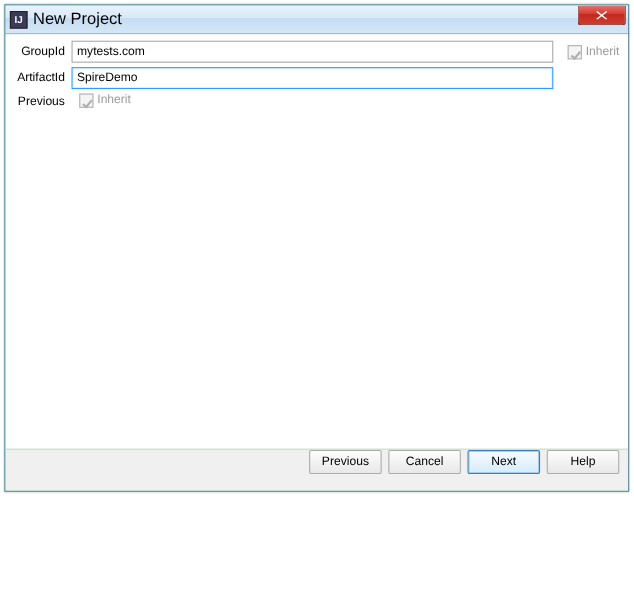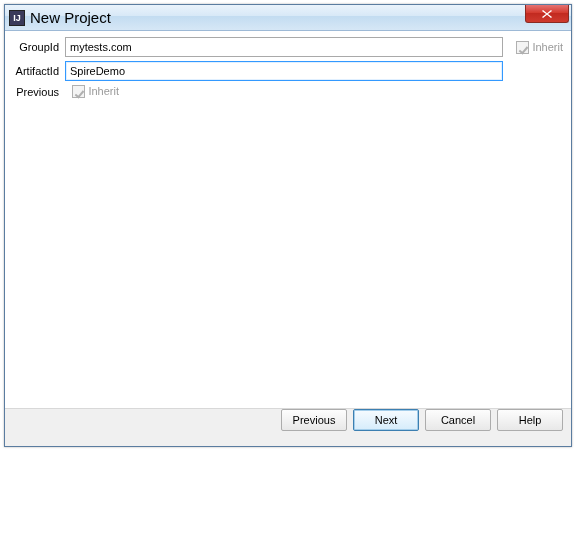--- a/index.html
+++ b/index.html
@@ -186,18 +186,18 @@
       <div class="inherit-box">
         <span class="checkbox"></span>
         <span>Inherit</span>
       </div>
     </div>
 
   </div>
 
   <div class="footer">
     <button class="btn">Previous</button>
+    <button class="btn">Cancel</button>
     <button class="btn default">Next</button>
-    <button class="btn">Cancel</button>
     <button class="btn">Help</button>
   </div>
 
 </div>
 
 </body></html>

